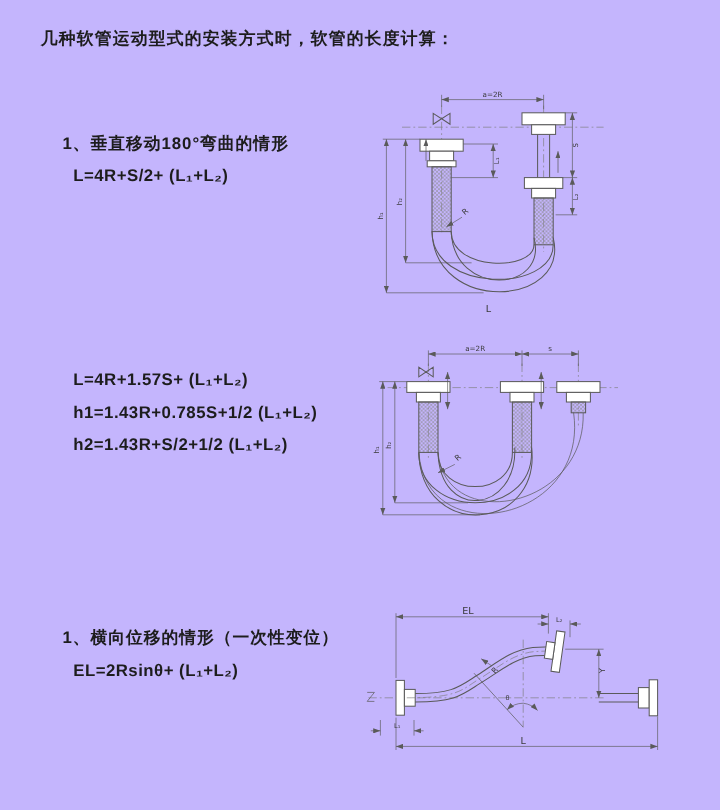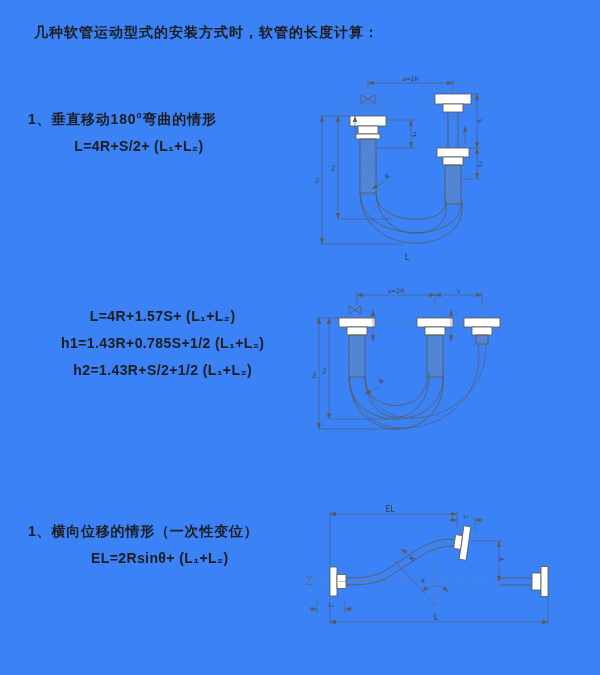--- a/index.html
+++ b/index.html
@@ -1,22 +1,22 @@
 <!DOCTYPE html>
 <html><head>
 <meta charset="utf-8">
 <style>
   html,body{margin:0;padding:0;background:#ffffff;}
-  .page{position:relative;width:600px;height:675px;background:#3b82f6;overflow:hidden;
+  .page{position:relative;width:600px;height:675px;background:#c4b5fd;overflow:hidden;
         font-family:"Liberation Sans",sans-serif;color:#1d1d1d;}
   .title{position:absolute;left:34px;top:24px;font-size:14px;font-weight:bold;letter-spacing:1px;white-space:nowrap;}
-  .section{position:absolute;left:28px;text-align:center;}
+  .section{position:absolute;left:52px;}
   .sec1{top:106px;} .sec2{top:303px;} .sec3{top:518px;}
   .heading{font-size:14px;font-weight:bold;letter-spacing:0.8px;height:27px;line-height:27px;white-space:nowrap;}
-  .formula{font-size:14px;font-weight:bold;letter-spacing:0.4px;margin-left:33px;height:27px;line-height:27px;white-space:nowrap;}
+  .formula{font-size:14px;font-weight:bold;letter-spacing:0.4px;margin-left:9px;height:27px;line-height:27px;white-space:nowrap;}
   svg.diag{position:absolute;}
   .geo{stroke:#5a5a5a;stroke-width:.85;fill:none;}
   .thin{stroke:#5a5a5a;stroke-width:.6;fill:none;}
   .dim{stroke:#5a5a5a;stroke-width:.55;fill:none;}
   .cl{stroke:#7d7d7d;stroke-width:.55;fill:none;stroke-dasharray:7 2.5 1.5 2.5;}
   .part{stroke:#5a5a5a;stroke-width:.85;fill:#ffffff;}
   .hose{stroke:#5a5a5a;stroke-width:.85;}
   .dtx{font-family:"DejaVu Sans",sans-serif;fill:#3a3a3a;}
 </style>
 </head>

